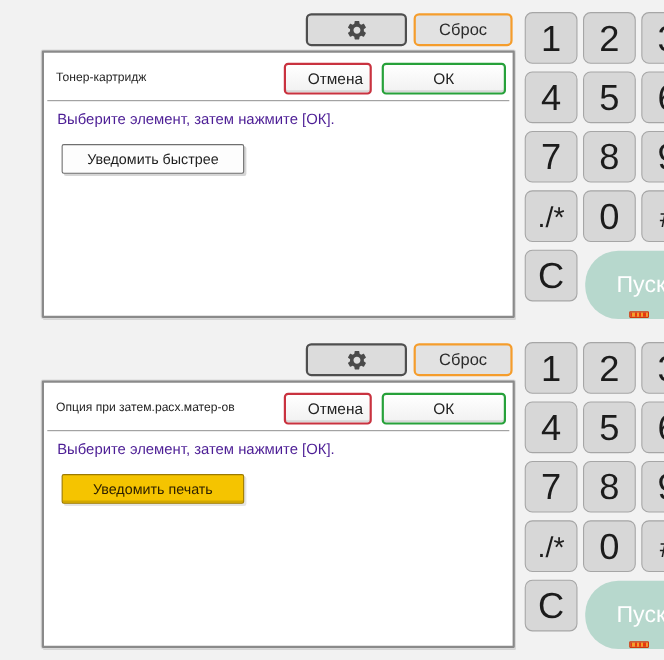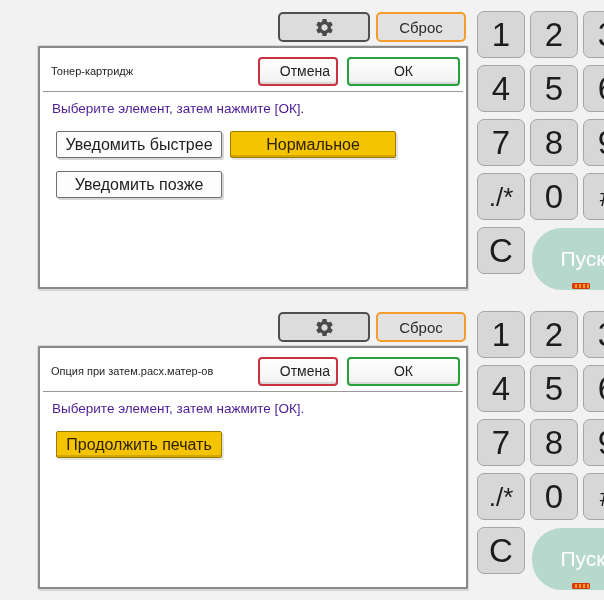--- a/index.html
+++ b/index.html
@@ -53,21 +53,21 @@
   }
   .btn-cancel{width:80px;margin-right:9px;border:2px solid #c9323f;text-align:right;}
   .btn-ok{width:113px;margin-right:3px;border:2px solid #27a13a;}
 
   .dialog-body{padding:7px 9px 0 9px;}
   .instruction{margin:2px 0 15px 0;font-size:13.5px;color:#4c1d95;}
   .optrow{display:flex;margin:0 0 13px 4px;}
   .opt{
     width:166px;height:27px;margin-right:8px;
     background:#fdfdfd;border:1px solid #6f6f6f;border-radius:2px;
-    font-family:inherit;font-size:16px;color:#1d1d1d;
+    font-family:inherit;font-size:13px;color:#1d1d1d;
     box-shadow:2px 2px 0 rgba(0,0,0,0.16);
     cursor:pointer;box-sizing:border-box;padding:0;
   }
   .opt.selected{
     background:#f5c400;border:1px solid #9c7a00;color:#2e2100;
     box-shadow:inset 0 -2px 0 rgba(0,0,0,0.14), 2px 2px 0 rgba(0,0,0,0.10);
   }
 
   
   .keypad{
@@ -114,24 +114,20 @@
     <div class="dialog">
       <div class="titlerow">
         <span class="dialog-title">Тонер-картридж</span>
         <button class="btn-cancel">Отмена</button>
         <button class="btn-ok">ОК</button>
       </div>
       <div class="dialog-body">
         <p class="instruction">Выберите элемент, затем нажмите [ОК].</p>
         <div class="optrow">
           <button class="opt">Уведомить быстрее</button>
-          <button class="opt selected">Нормальное</button>
-        </div>
-        <div class="optrow">
-          <button class="opt">Уведомить позже</button>
         </div>
       </div>
     </div>
 
     <div class="keypad">
       <div class="keys">
         <button class="key">1</button>
         <button class="key">2</button>
         <button class="key">3</button>
         <button class="key">4</button>
@@ -161,21 +157,21 @@
 
     <div class="dialog">
       <div class="titlerow">
         <span class="dialog-title">Опция при затем.расх.матер-ов</span>
         <button class="btn-cancel">Отмена</button>
         <button class="btn-ok">ОК</button>
       </div>
       <div class="dialog-body">
         <p class="instruction">Выберите элемент, затем нажмите [ОК].</p>
         <div class="optrow">
-          <button class="opt selected">Продолжить печать</button>
+          <button class="opt selected">Уведомить печать</button>
         </div>
       </div>
     </div>
 
     <div class="keypad">
       <div class="keys">
         <button class="key">1</button>
         <button class="key">2</button>
         <button class="key">3</button>
         <button class="key">4</button>

